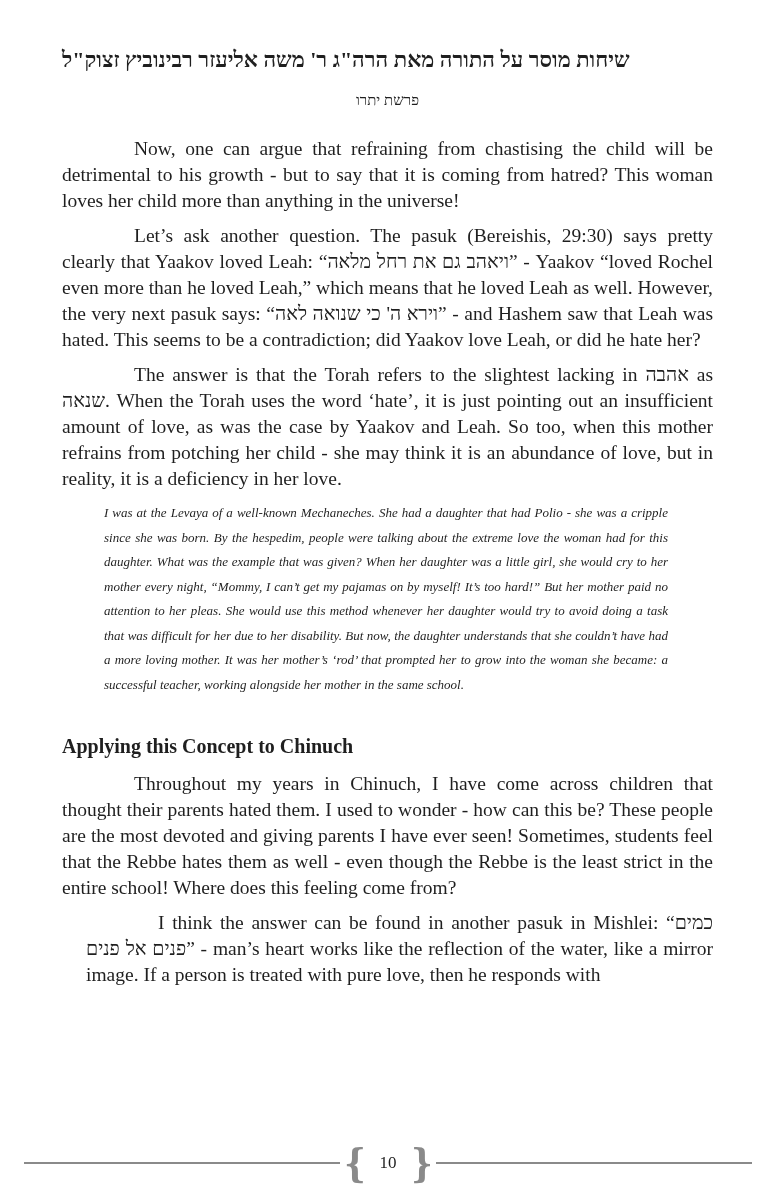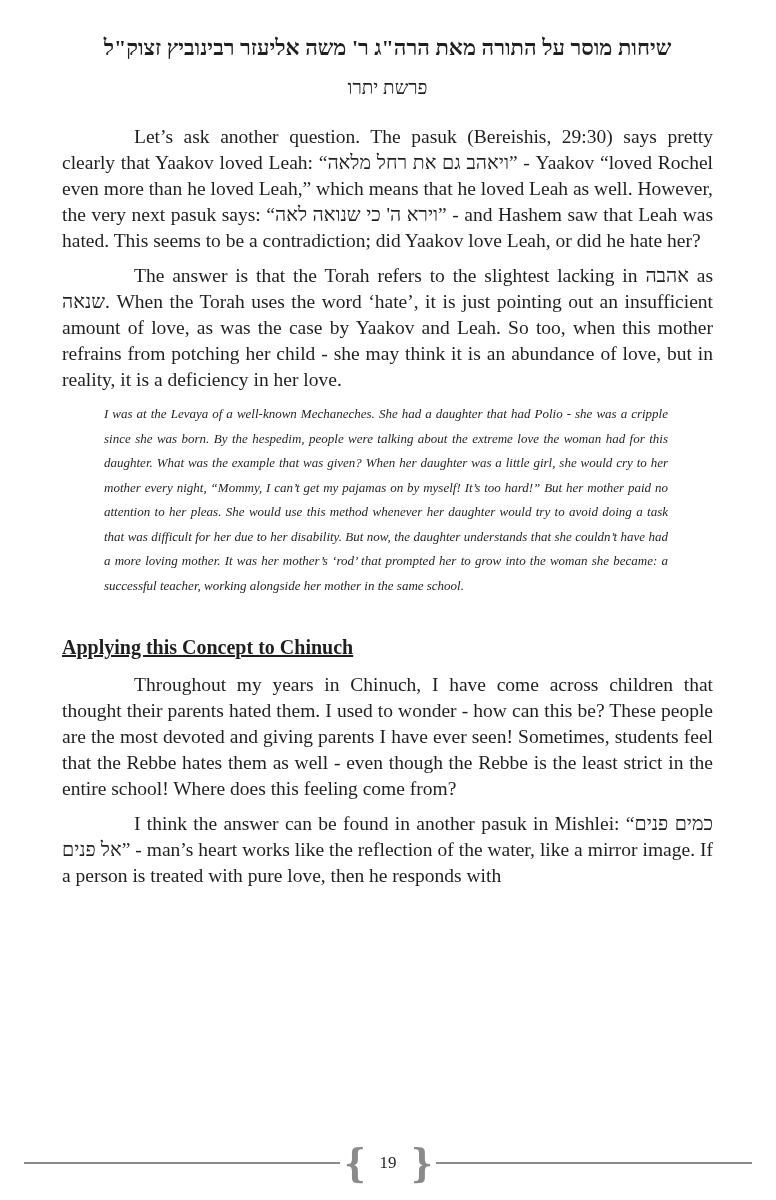--- a/index.html
+++ b/index.html
@@ -16,52 +16,51 @@
     color: #1f1f1f;
     overflow: hidden;
   }
   .content {
     position: absolute;
     left: 62px;
     right: 63px;
     top: 34px;
   }
   .hebrew-title {
-    text-align: center;
+    text-align: left;
     font-weight: bold;
     font-size: 22px;
     line-height: 28px;
-    margin: 0 0 14px 0;
+    margin: 12px 0 14px 0;
     direction: rtl;
   }
   .hebrew-subtitle {
     text-align: center;
-    font-size: 19px;
+    font-size: 15px;
     line-height: 24px;
     margin: 0 0 24px 0;
     direction: rtl;
   }
   p.body-para {
     font-size: 19.5px;
     line-height: 26px;
     text-align: justify;
     text-indent: 72px;
     margin: 0 0 9px 0;
   }
-  p.body-para:last-child { margin-bottom: 0; }
+  p.body-para:last-child { margin-bottom: 0; margin-left: 24px; }
   .story-quote {
     font-style: italic;
     font-size: 13px;
     line-height: 24.5px;
     text-align: justify;
     margin: 4px 45px 30px 42px;
   }
   .section-heading {
     font-weight: bold;
-    text-decoration: underline;
     font-size: 20px;
     line-height: 26px;
     margin: 36px 0 12px 0;
   }
   .he { unicode-bidi: embed; }
   .it { }
   .footer {
     position: absolute;
     left: 24px;
     right: 24px;
@@ -95,35 +94,36 @@
 </head>
 <body>
 
 <div class="page">
   <div class="content">
 
     <div class="hebrew-title">שיחות מוסר על התורה מאת הרה"ג ר' משה אליעזר רבינוביץ זצוק"ל</div>
 
     <div class="hebrew-subtitle">פרשת יתרו</div>
 
+    <p class="body-para"><span>Now, one can argue that refraining from chastising the child will be detrimental to his growth - but to say that it is coming from hatred? This woman loves her child more than anything in the universe!</span></p>
 
     <p class="body-para"><span>Let’s ask another question. The </span><span class="it">pasuk</span><span> (Bereishis, 29:30) says pretty clearly that Yaakov loved Leah: “</span><span class="he" dir="rtl">ויאהב גם את רחל מלאה</span><span>” - Yaakov “loved Rochel even more than he loved Leah,” which means that he loved Leah as well. However, the very next </span><span class="it">pasuk</span><span> says: “</span><span class="he" dir="rtl">וירא ה' כי שנואה לאה</span><span>” - and Hashem saw that Leah was hated. This seems to be a contradiction; did Yaakov love Leah, or did he hate her?</span></p>
 
     <p class="body-para"><span>The answer is that the Torah refers to the slightest lacking in </span><span class="he" dir="rtl">אהבה</span><span> as </span><span class="he" dir="rtl">שנאה</span><span>. When the Torah uses the word ‘hate’, it is just pointing out an insufficient amount of love, as was the case by Yaakov and Leah. So too, when this mother refrains from </span><span class="it">potching</span><span> her child - she may think it is an abundance of love, but in reality, it is a deficiency in her love.</span></p>
 
     <div class="story-quote"><span>I was at the Levaya of a well-known Mechaneches. She had a daughter that had Polio - she was a cripple since she was born. By the hespedim, people were talking about the extreme love the woman had for this daughter. What was the example that was given? When her daughter was a little girl, she would cry to her mother every night, “Mommy, I can’t get my pajamas on by myself! It’s too hard!” But her mother paid no attention to her pleas. She would use this method whenever her daughter would try to avoid doing a task that was difficult for her due to her disability. But now, the daughter understands that she couldn’t have had a more loving mother. It was her mother’s ‘rod’ that prompted her to grow into the woman she became: a successful teacher, working alongside her mother in the same school.</span></div>
 
     <div class="section-heading">Applying this Concept to Chinuch</div>
 
     <p class="body-para"><span>Throughout my years in Chinuch, I have come across children that thought their parents hated them. I used to wonder - how can this be? These people are the most devoted and giving parents I have ever seen! Sometimes, students feel that the Rebbe hates them as well - even though the Rebbe is the least strict in the entire school! Where does this feeling come from?</span></p>
 
     <p class="body-para"><span>I think the answer can be found in another </span><span class="it">pasuk</span><span> in Mishlei: “</span><span class="he" dir="rtl">כמים פנים אל פנים</span><span>” - man’s heart works like the reflection of the water, like a mirror image. If a person is treated with pure love, then he responds with</span></p>
 
   </div>
 
   <div class="footer">
     <div class="footer-rule"></div>
     <span class="brace">{</span>
-    <span class="pagenum">19</span>
+    <span class="pagenum">10</span>
     <span class="brace">}</span>
     <div class="footer-rule"></div>
   </div>
 </div>
 
 </body></html>

